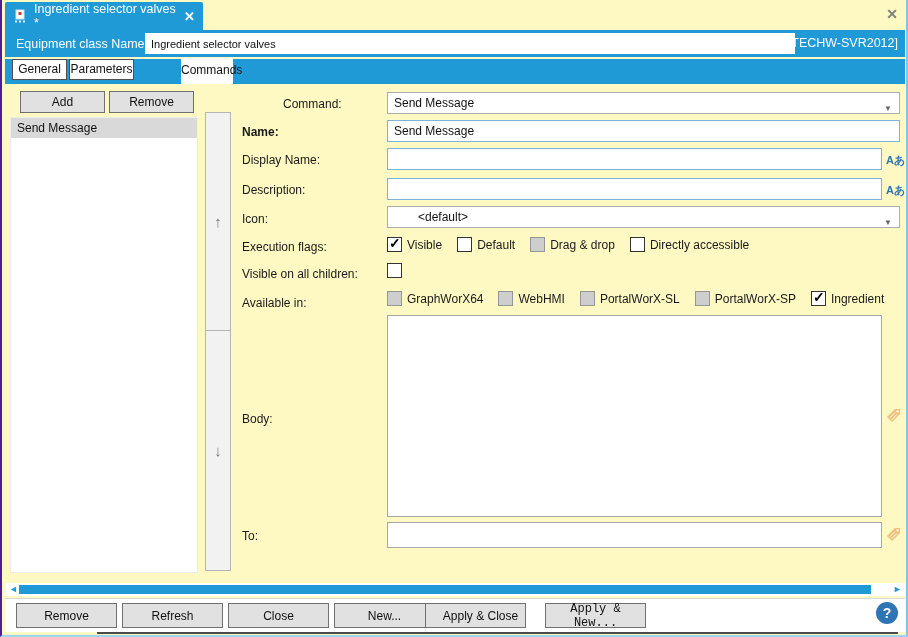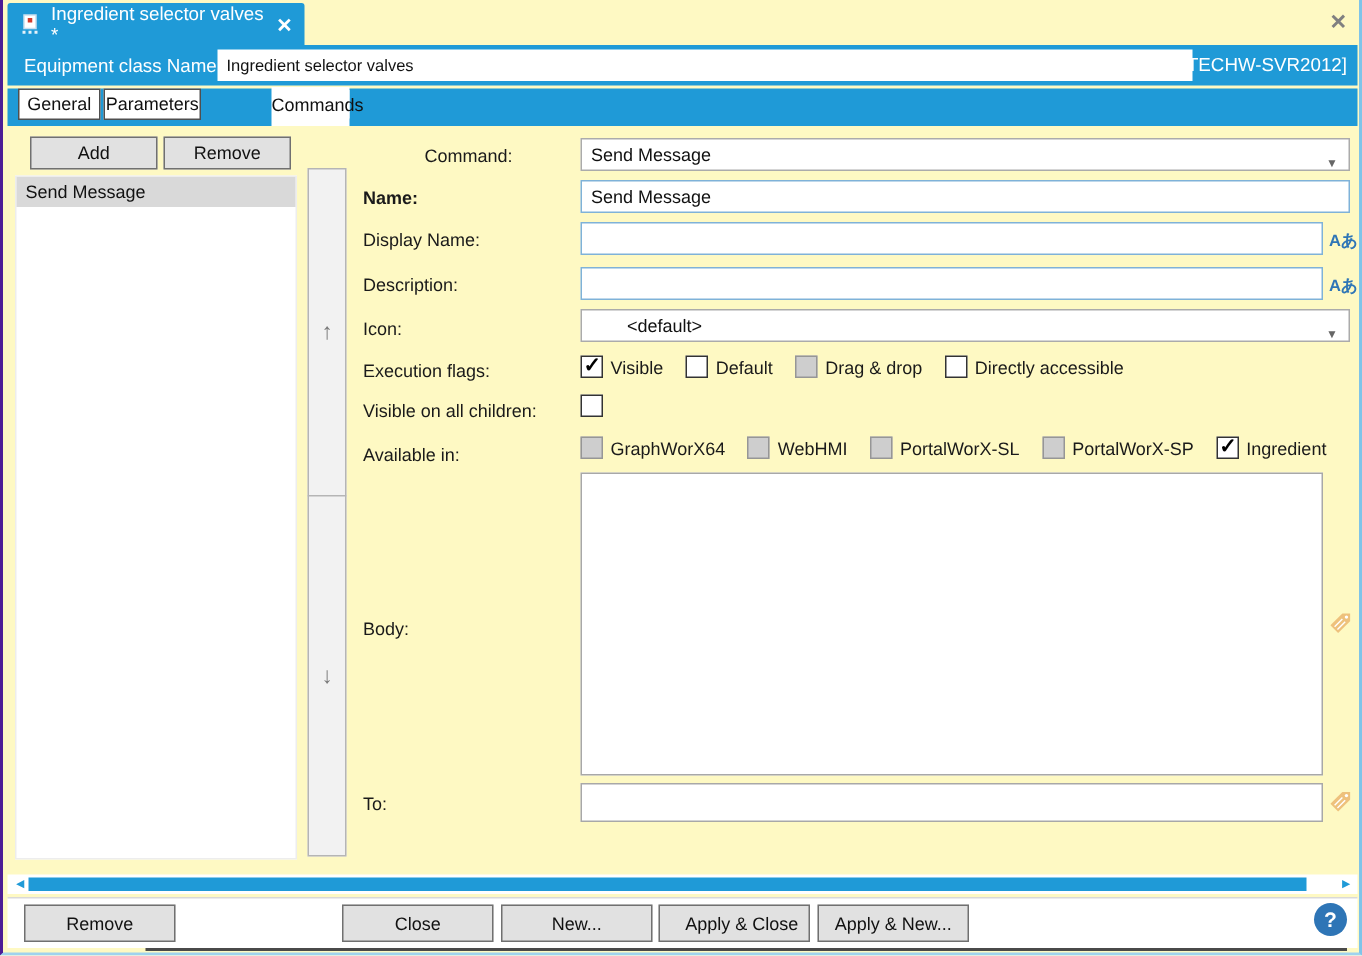--- a/index.html
+++ b/index.html
@@ -209,21 +209,22 @@
   </svg>
 
   <div class="abs hscroll">
     <span class="harrow" style="left:4px;">◄</span>
     <div class="hthumb"></div>
     <span class="harrow" style="right:3px;">►</span>
   </div>
 
   <div class="abs footer">
     <div class="btn fbtn" style="left:11px;">Remove</div>
+    <div class="btn fbtn" style="left:117px;">Refresh</div>
     <div class="btn fbtn" style="left:223px;">Close</div>
     <div class="btn fbtn" style="left:329px;">New...</div>
-    <div class="btn fbtn" style="left:434px;padding-left:10px;">Apply &amp; Close</div>
-    <div class="btn fbtn" style="left:540px;">Apply &amp; New...</div>
+    <div class="btn fbtn" style="left:420px;padding-left:10px;">Apply &amp; Close</div>
+    <div class="btn fbtn" style="left:540px;font-family:Liberation Mono, monospace;">Apply &amp; New...</div>
     <div class="help">?</div>
   </div>
 
   <div class="abs darkline"></div>
 </div>
 
 </body></html>

